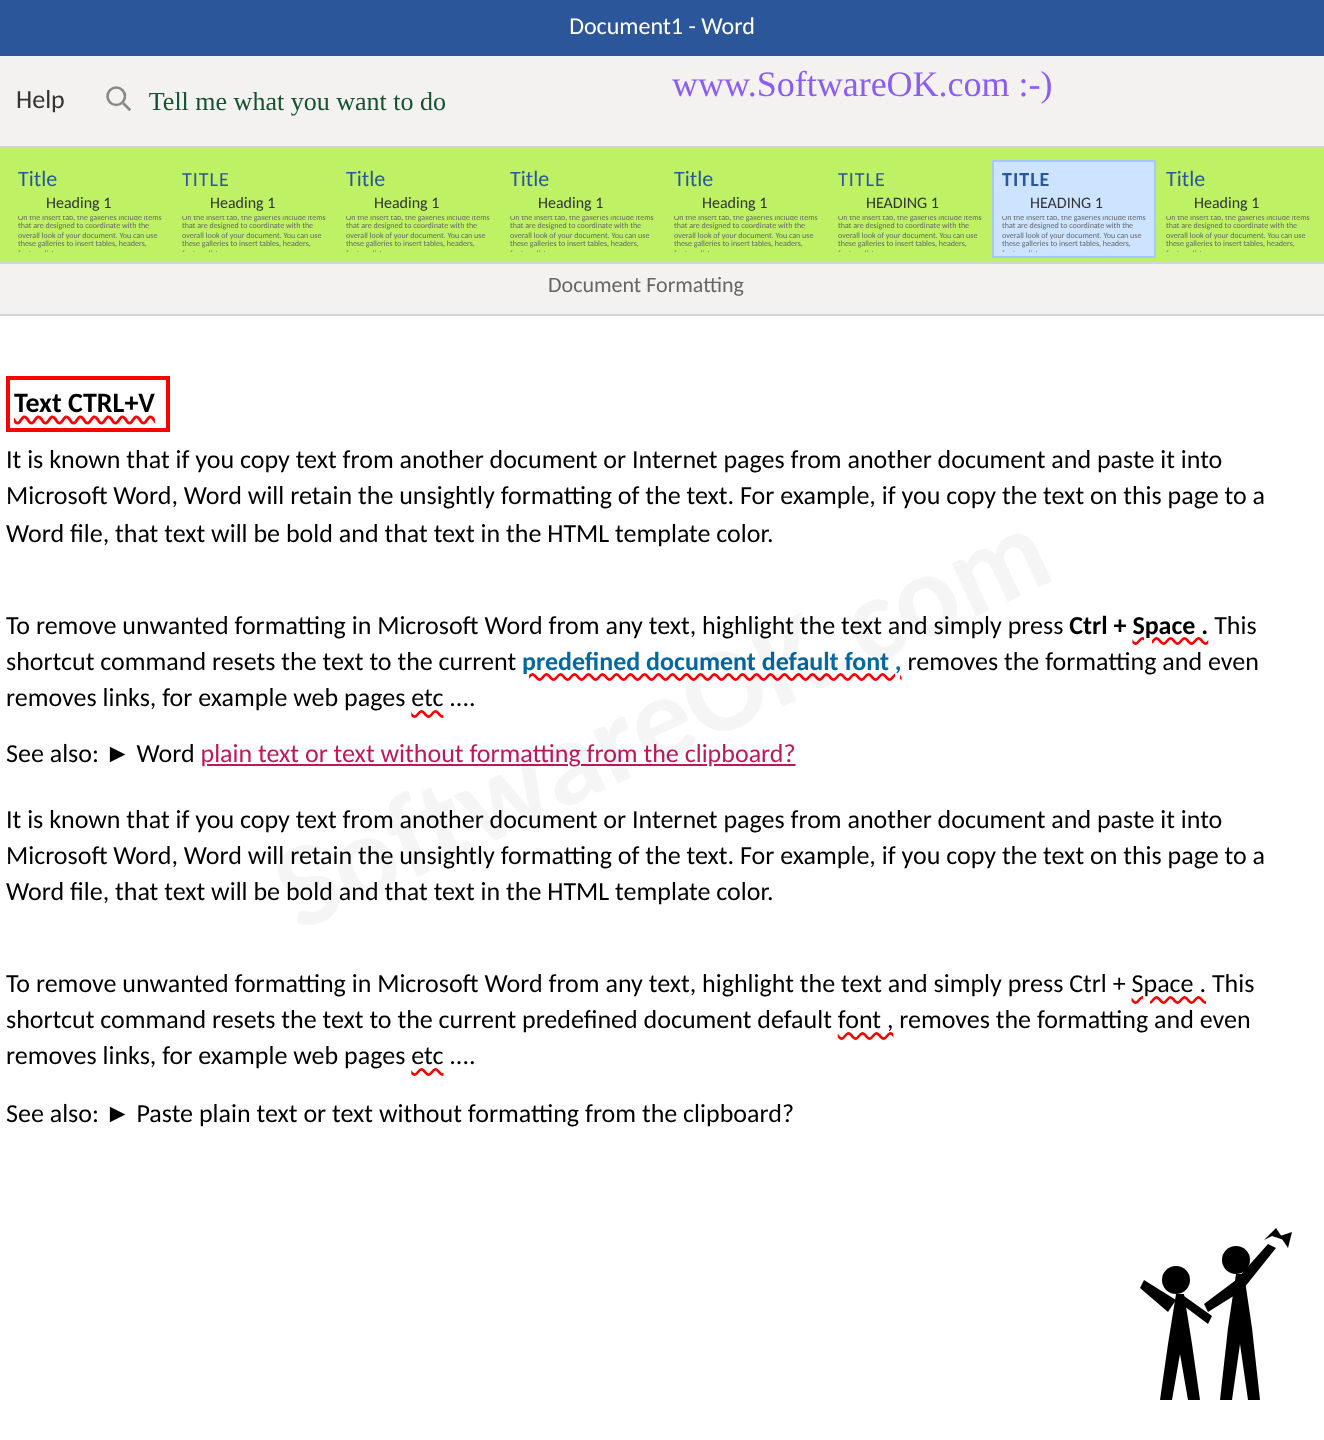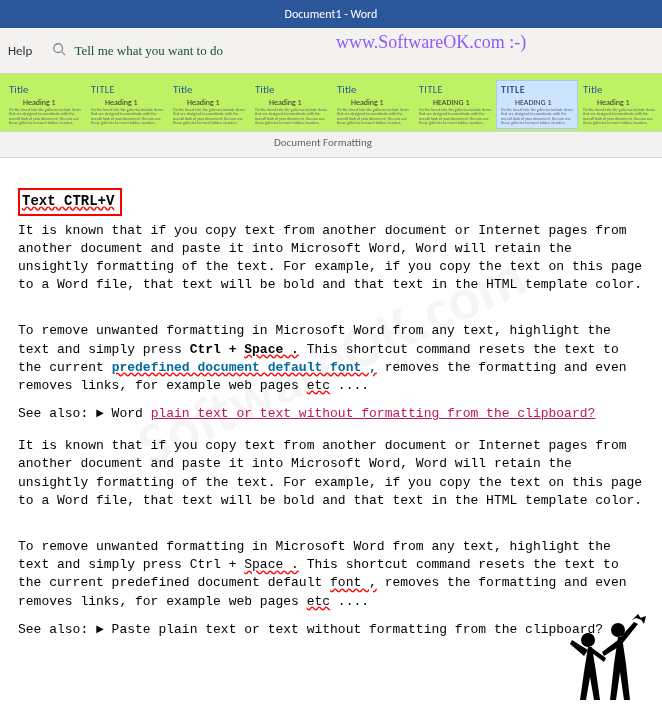--- a/index.html
+++ b/index.html
@@ -95,25 +95,24 @@
     }
     .gallery-label {
       background: #f3f2f1;
       text-align: center;
       font-size: 11px;
       color: #666;
       padding: 4px 16px 8px 0;
       border-bottom: 1px solid #d4d4d4;
     }
     .document-area {
-      padding: 30px 18px 10px 18px;
+      padding: 30px 18px 10px 3px;
       font-size: 13px;
       color: #000;
       line-height: 1.4;
-      font-family: Liberation Mono, monospace;
     }
     .red-box {
       border: 2px solid #ff0000;
       display: inline-block;
       padding: 2px 6px 2px 2px;
       margin-bottom: 6px;
     }
     .red-box-text {
       font-weight: bold;
       font-size: 14px;

